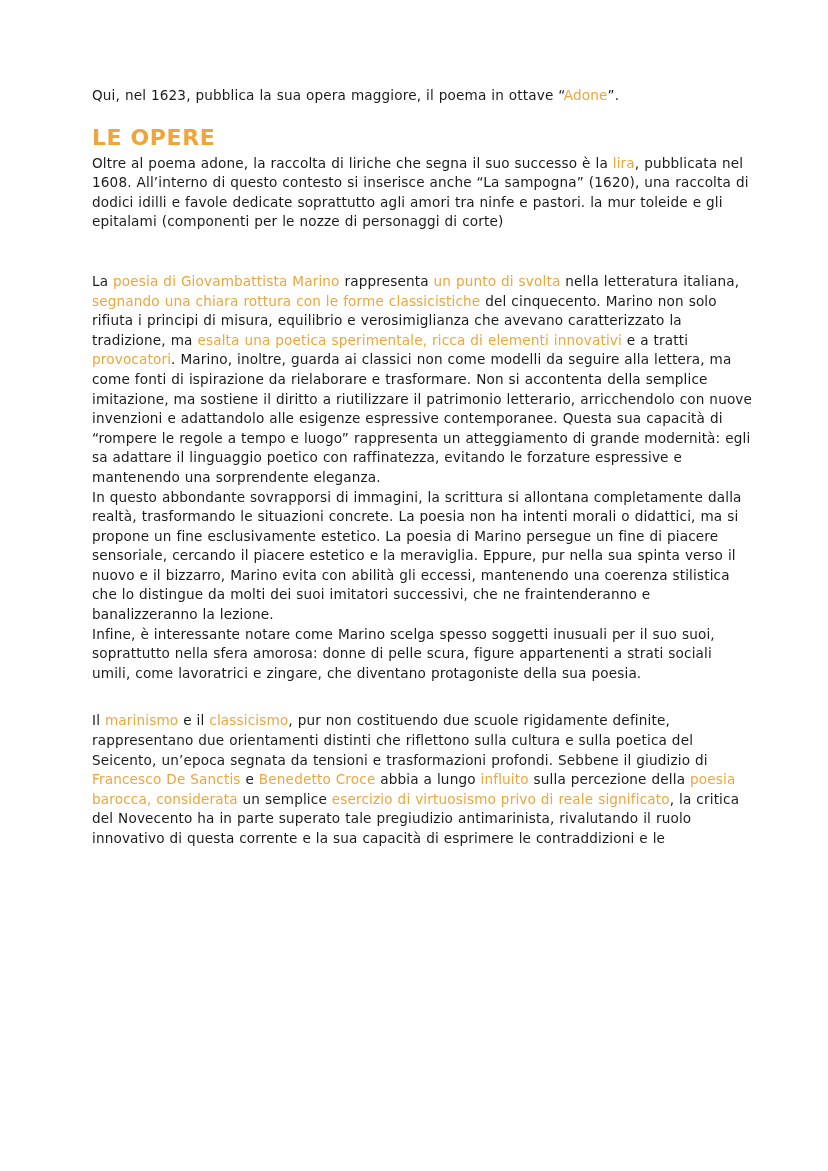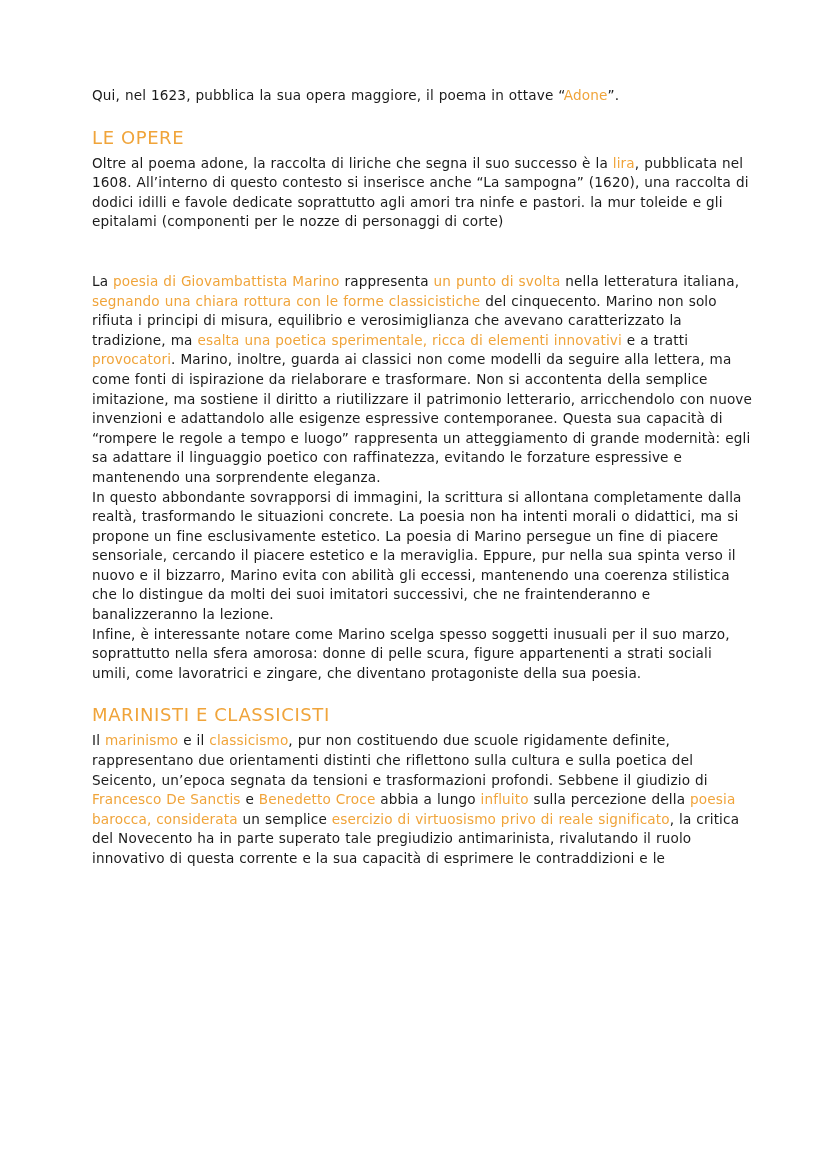--- a/index.html
+++ b/index.html
@@ -31,24 +31,24 @@
   p.para {
     margin: 0 0 0 0;
     font-size: 13.6px;
     line-height: 19.6px;
     letter-spacing: 0.15px;
     word-spacing: 0.4px;
     color: #1b1b1b;
   }
   h2.heading {
     margin: 0;
-    font-size: 18px;
+    font-size: 22px;
     line-height: 20px;
     letter-spacing: 0.6px;
-    font-weight: normal;
+    font-weight: bold;
     color: #f0a43a;
     text-transform: uppercase;
   }
   .orange {
     color: #f0a43a;
   }
   .gap-md { height: 22px; }
   .gap-lg { height: 34px; }
   .head-gap { height: 6px; }
 </style>
@@ -64,22 +64,21 @@
 
     <h2 class="heading">LE OPERE</h2>
     <div class="head-gap"></div>
     <p class="para"><span>Oltre al poema adone, la raccolta di liriche che segna il suo successo è la </span><span class="orange">lira</span><span>, pubblicata nel 1608. All’interno di questo contesto si inserisce anche “La sampogna” (1620), una raccolta di dodici idilli e favole dedicate soprattutto agli amori tra ninfe e pastori. la mur toleide e gli epitalami (componenti per le nozze di personaggi di corte)</span></p>
 
     <div class="gap-lg"></div>
 
     <div class="head-gap"></div>
     <p class="para"><span>La </span><span class="orange">poesia di Giovambattista Marino</span><span> rappresenta </span><span class="orange">un punto di svolta</span><span> nella letteratura italiana, </span><span class="orange">segnando una chiara rottura con le forme classicistiche</span><span> del cinquecento. Marino non solo rifiuta i principi di misura, equilibrio e verosimiglianza che avevano caratterizzato la tradizione, ma </span><span class="orange">esalta una poetica sperimentale, ricca di elementi innovativi</span><span> e a tratti </span><span class="orange">provocatori</span><span>. Marino, inoltre, guarda ai classici non come modelli da seguire alla lettera, ma come fonti di ispirazione da rielaborare e trasformare. Non si accontenta della semplice imitazione, ma sostiene il diritto a riutilizzare il patrimonio letterario, arricchendolo con nuove invenzioni e adattandolo alle esigenze espressive contemporanee. Questa sua capacità di “rompere le regole a tempo e luogo” rappresenta un atteggiamento di grande modernità: egli sa adattare il linguaggio poetico con raffinatezza, evitando le forzature espressive e mantenendo una sorprendente eleganza.</span></p>
     <p class="para">In questo abbondante sovrapporsi di immagini, la scrittura si allontana completamente dalla realtà, trasformando le situazioni concrete. La poesia non ha intenti morali o didattici, ma si propone un fine esclusivamente estetico. La poesia di Marino persegue un fine di piacere sensoriale, cercando il piacere estetico e la meraviglia. Eppure, pur nella sua spinta verso il nuovo e il bizzarro, Marino evita con abilità gli eccessi, mantenendo una coerenza stilistica che lo distingue da molti dei suoi imitatori successivi, che ne fraintenderanno e banalizzeranno la lezione.</p>
-    <p class="para">Infine, è interessante notare come Marino scelga spesso soggetti inusuali per il suo marzo, soprattutto nella sfera amorosa: donne di pelle scura, figure appartenenti a strati sociali umili, come lavoratrici e zingare, che diventano protagoniste della sua poesia.</p>
+    <p class="para">Infine, è interessante notare come Marino scelga spesso soggetti inusuali per il suo suoi, soprattutto nella sfera amorosa: donne di pelle scura, figure appartenenti a strati sociali umili, come lavoratrici e zingare, che diventano protagoniste della sua poesia.</p>
 
     <div class="gap-md"></div>
 
-    <h2 class="heading">MARINISTI E CLASSICISTI</h2>
     <div class="head-gap"></div>
     <p class="para"><span>Il </span><span class="orange">marinismo</span><span> e il </span><span class="orange">classicismo</span><span>, pur non costituendo due scuole rigidamente definite, rappresentano due orientamenti distinti che riflettono sulla cultura e sulla poetica del Seicento, un’epoca segnata da tensioni e trasformazioni profondi. Sebbene il giudizio di </span><span class="orange">Francesco De Sanctis</span><span> e </span><span class="orange">Benedetto Croce</span><span> abbia a lungo </span><span class="orange">influito</span><span> sulla percezione della </span><span class="orange">poesia barocca, considerata</span><span> un semplice </span><span class="orange">esercizio di virtuosismo privo di reale significato</span><span>, la critica del Novecento ha in parte superato tale pregiudizio antimarinista, rivalutando il ruolo innovativo di questa corrente e la sua capacità di esprimere le contraddizioni e le</span></p>
 
   </div>
 </div>
 
 </body></html>

